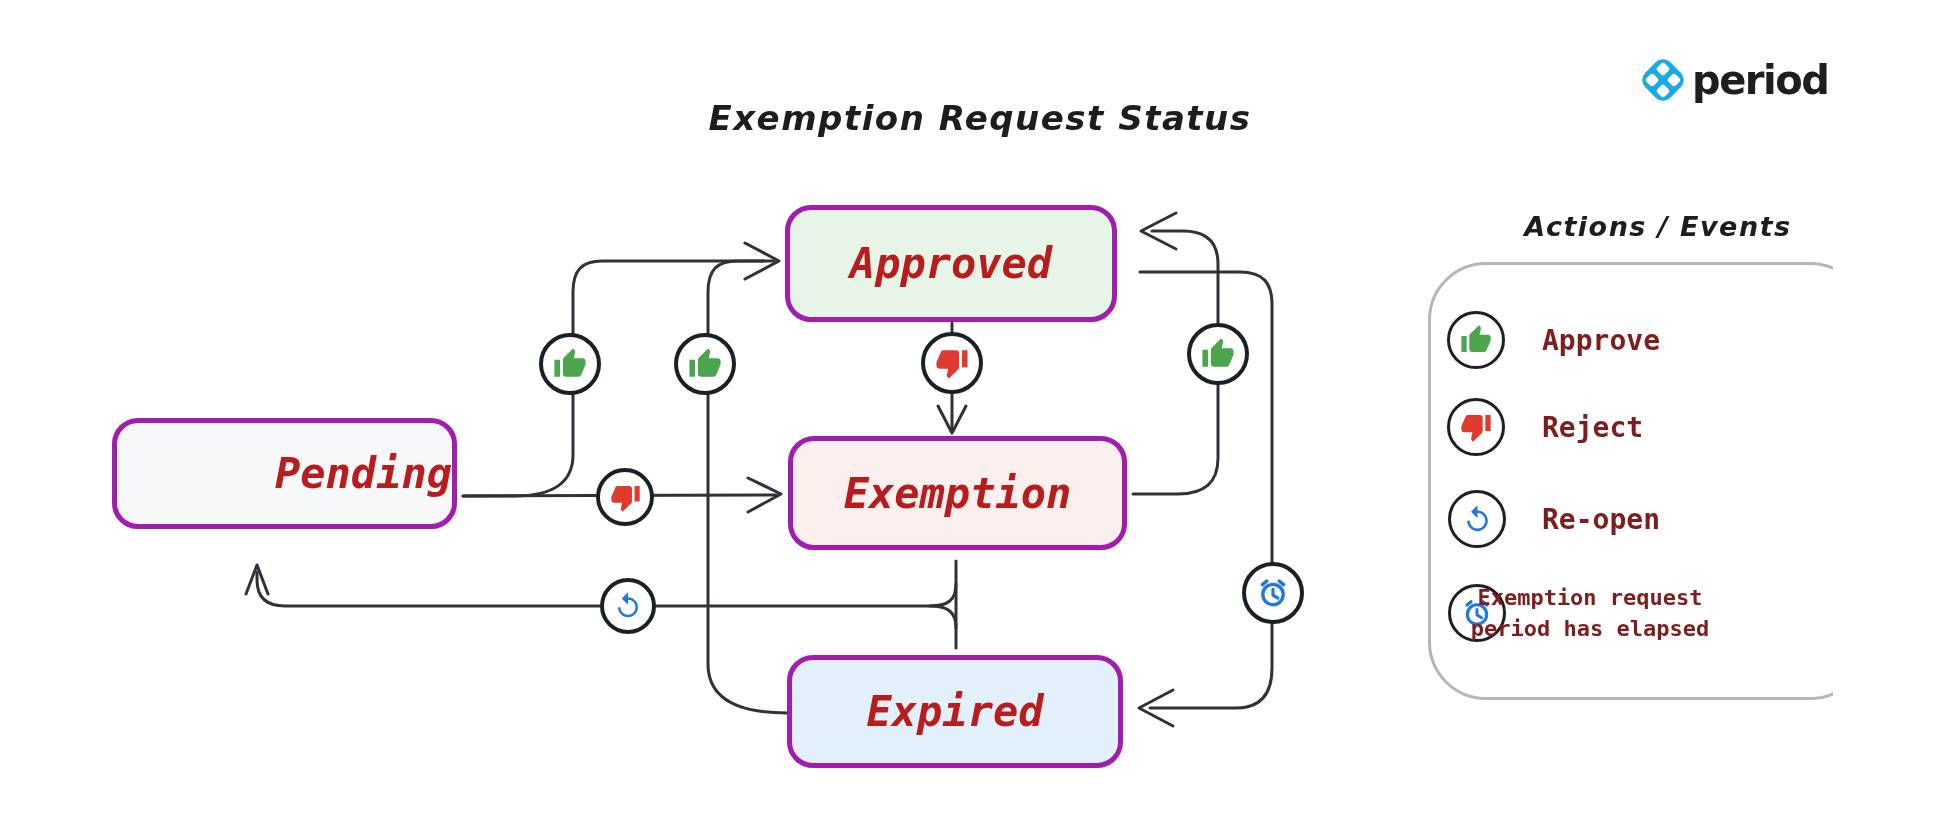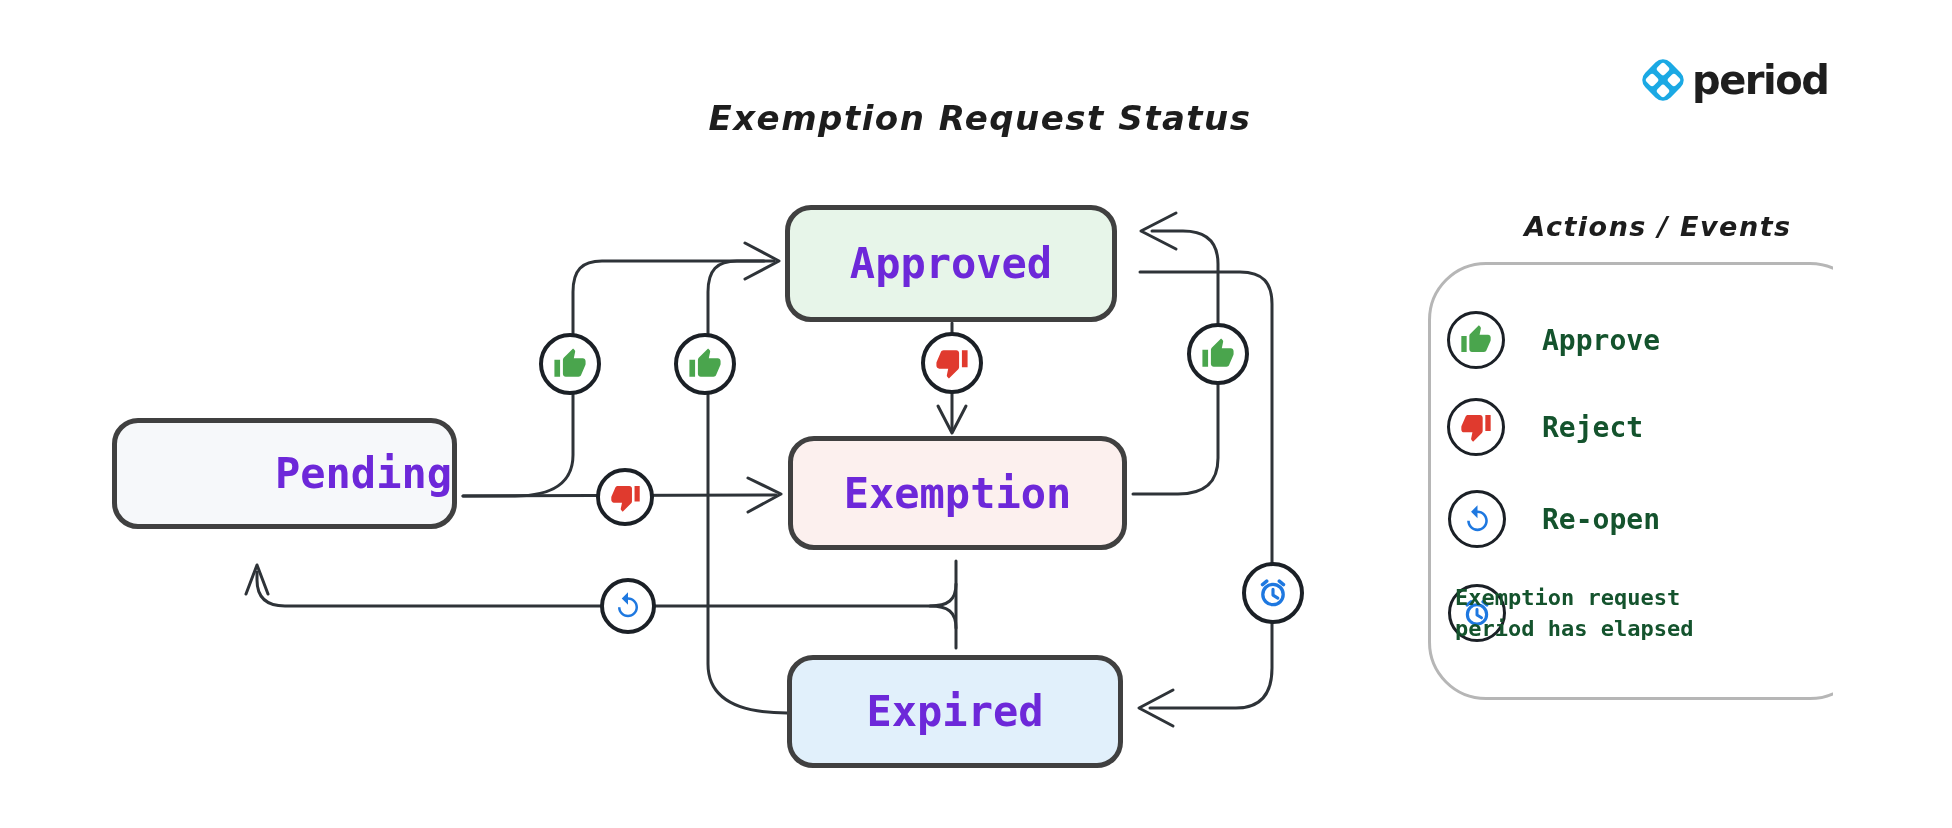--- a/index.html
+++ b/index.html
@@ -15,43 +15,43 @@
     text-align:center;letter-spacing:1.5px;
   }
   #diagram-title{left:700px;top:96px;width:560px;font-size:34px;line-height:44px;}
   #legend-title{left:1448px;top:206px;width:420px;font-size:27px;line-height:42px;}
   
   #edges{left:0;top:0;width:1952px;height:828px;z-index:1;}
   #edges path{stroke:#2e3338;stroke-width:3;fill:none;stroke-linecap:round;stroke-linejoin:round;}
   
   .state{
     z-index:2;display:flex;align-items:center;justify-content:center;
-    border:5px solid #404040;border-radius:26px;
+    border:5px solid #a21caf;border-radius:26px;
     font-family:"DejaVu Sans Mono",monospace;font-weight:700;
-    font-size:42px;color:#6d28d9;box-sizing:border-box;
+    font-size:42px;color:#b91c1c;box-sizing:border-box;font-style:italic;
   }
   #state-pending {left:112px;top:418px;width:345px;height:111px;background:#f6f8fa;justify-content:flex-end;}
   #state-approved{left:785px;top:205px;width:332px;height:117px;background:#e7f5e9;}
   #state-rejected{left:788px;top:436px;width:339px;height:114px;background:#fcf0ee;}
   #state-expired {left:787px;top:655px;width:336px;height:113px;background:#e1f0fb;}
   
   .badge{
     z-index:3;background:#ffffff;border:4px solid #1b2026;border-radius:50%;
     display:flex;align-items:center;justify-content:center;box-sizing:border-box;
   }
   .badge svg{display:block;}
   
   #legend-panel{
     left:1428px;top:262px;width:440px;height:438px;box-sizing:border-box;
     border:3px solid #b6b6b6;border-radius:58px;background:#ffffff;z-index:1;
   }
   .legend-badge{border-width:3.5px;z-index:3;}
   .legend-label{
     z-index:3;font-family:"DejaVu Sans Mono",monospace;font-weight:700;
-    color:#14532d;display:flex;align-items:center;
+    color:#7f1d1d;display:flex;align-items:center;text-align:center;
   }
   .legend-label.big{font-size:28px;height:58px;}
   .legend-label.small{font-size:22px;line-height:31px;width:270px;}
   
   #logo{left:1638px;top:52px;height:56px;display:flex;align-items:center;z-index:2;}
   #logo-text{
     font-family:"DejaVu Sans",sans-serif;font-weight:700;font-size:40px;
     letter-spacing:-1.5px;color:#1e1e1e;margin-left:4px;line-height:56px;
   }
 </style>

